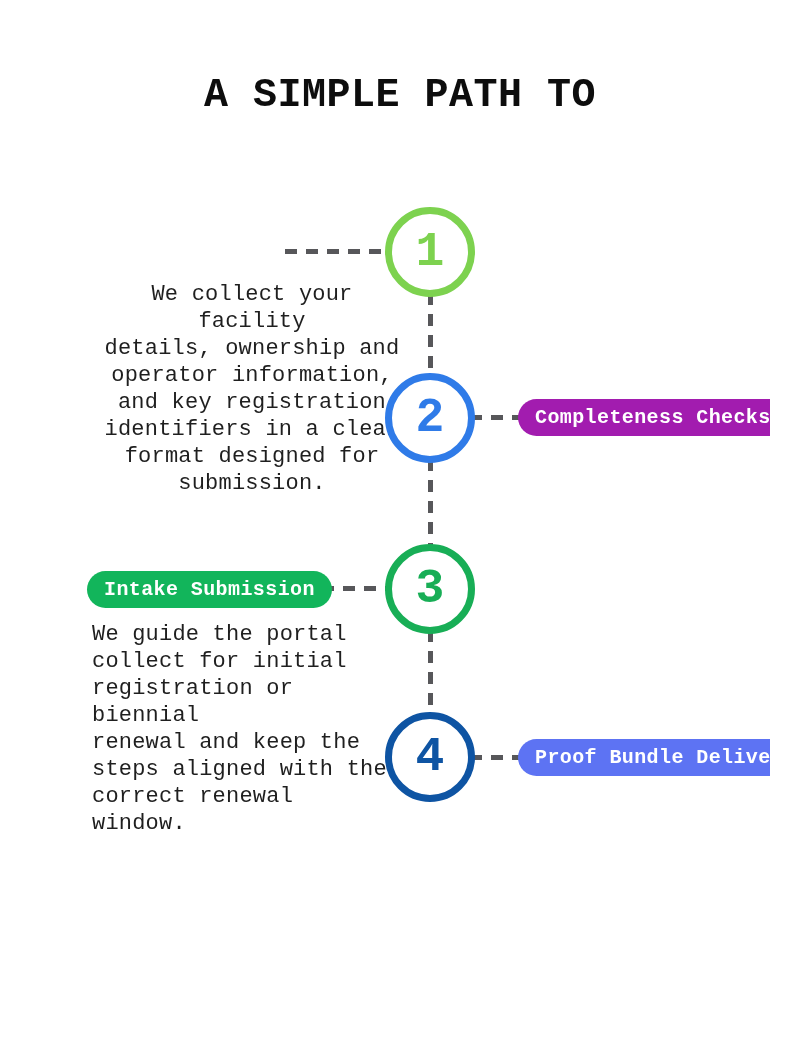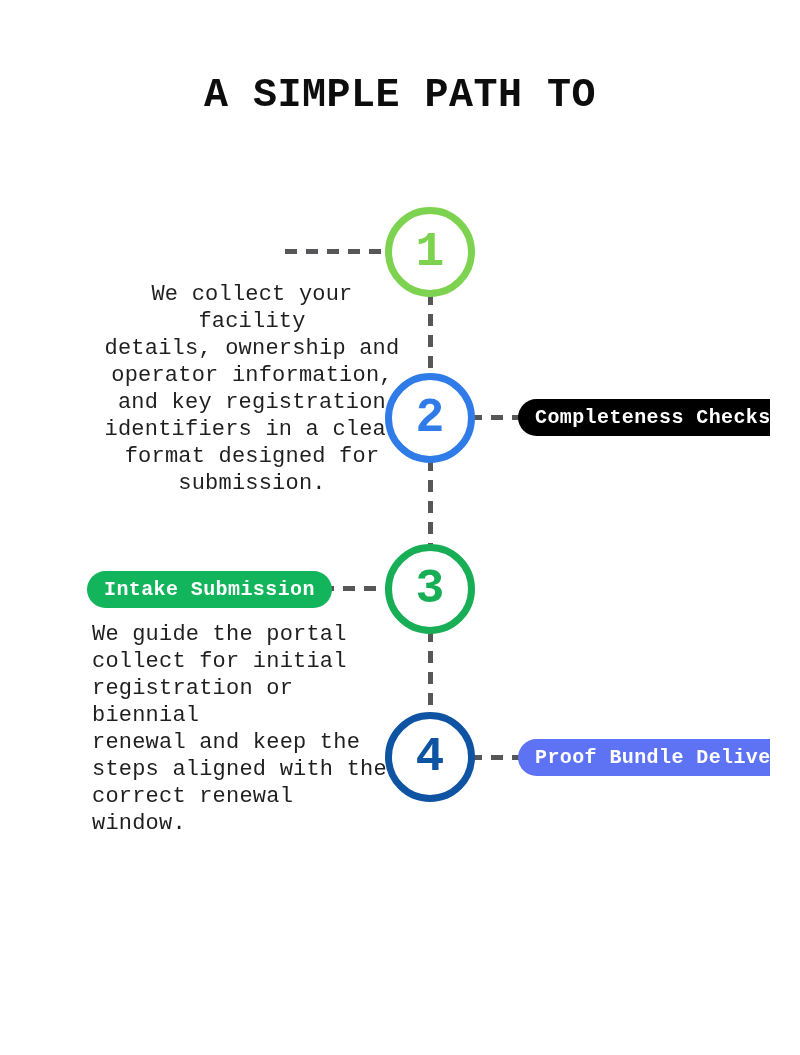--- a/index.html
+++ b/index.html
@@ -78,21 +78,21 @@
     <span>1</span>
   </div>
   <p class="desc desc-1">We collect your facility
 details, ownership and
 operator information,
 and key registration
 identifiers in a clean
 format designed for
 submission.</p>
 
-  <div class="pill pill-2" style="background: #000000;">Completeness Checks</div>
+  <div class="pill pill-2" style="background: #a21caf;">Completeness Checks</div>
   <div class="circle circle-2" style="border-color: rgb(47, 123, 232); color: rgb(47, 123, 232);">
     <span>2</span>
   </div>
 
   <div class="pill pill-3" style="background: rgb(18, 181, 91);">Intake Submission</div>
   <div class="circle circle-3" style="border-color: rgb(24, 174, 86); color: rgb(24, 174, 86);">
     <span>3</span>
   </div>
   <p class="desc desc-3">We guide the portal
 collect for initial

